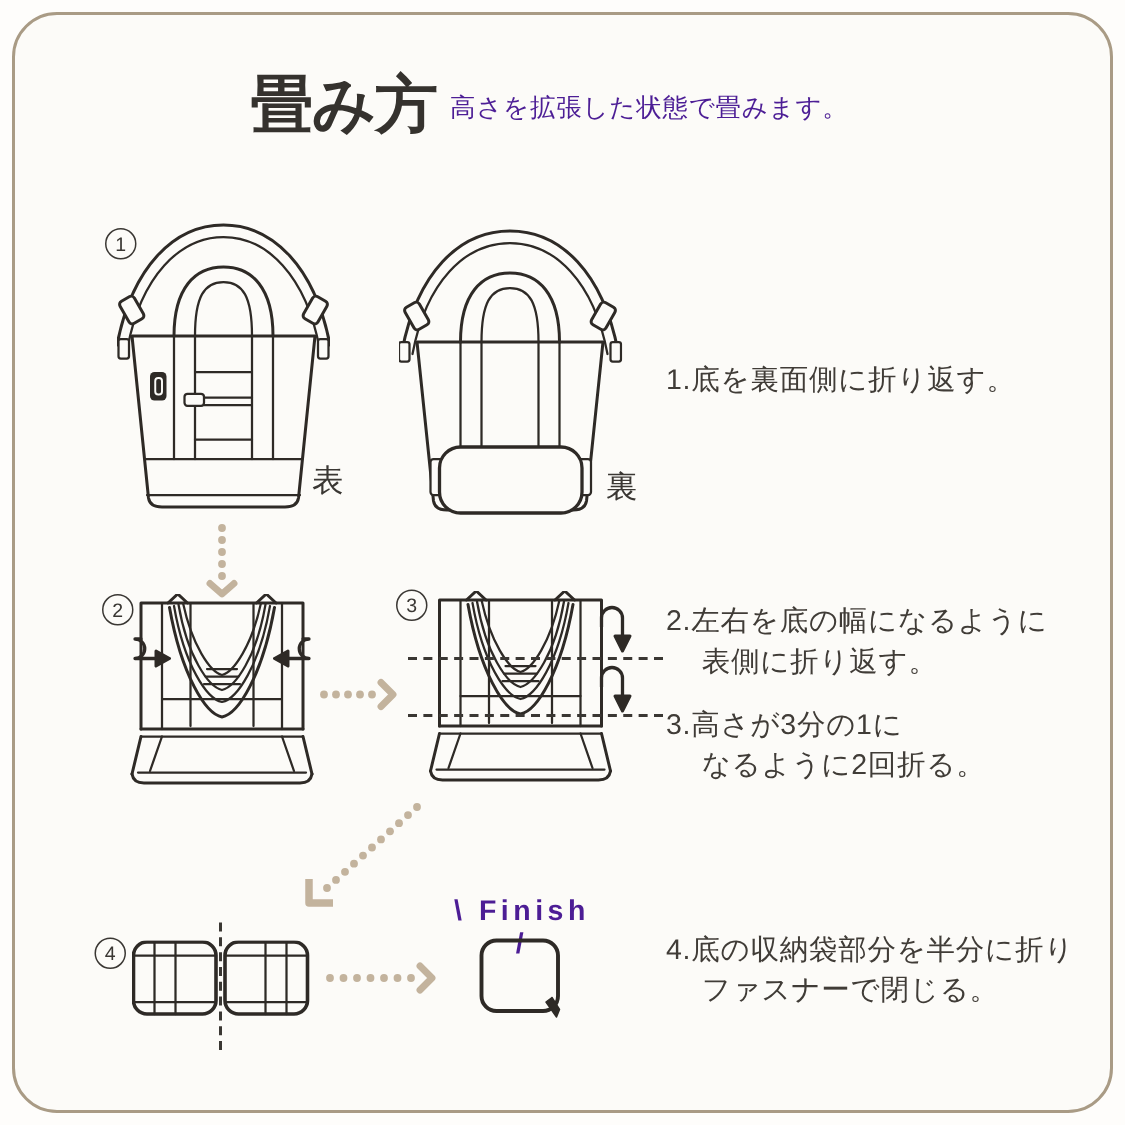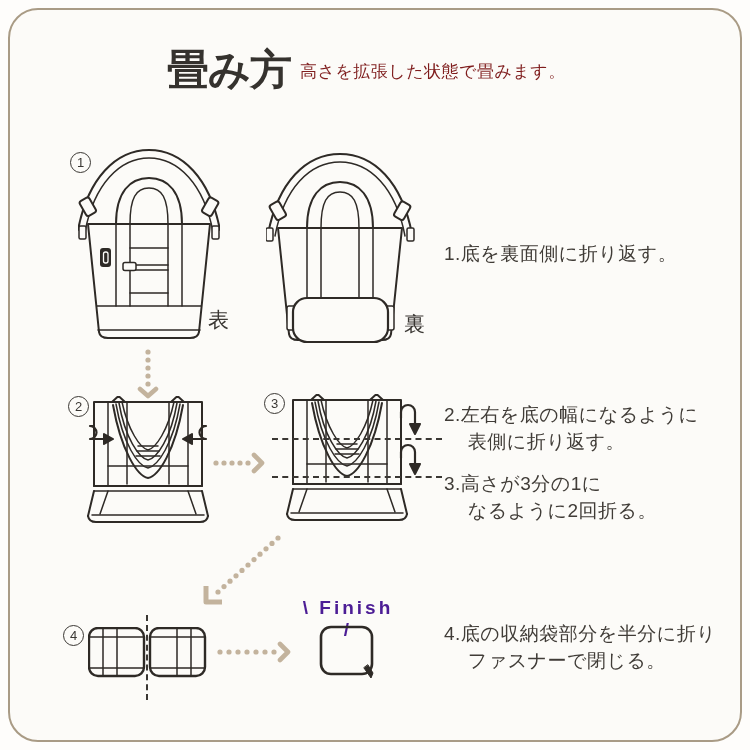--- a/index.html
+++ b/index.html
@@ -1,21 +1,21 @@
 <!DOCTYPE html>
 <html><head>
 <meta charset="utf-8">
 <style>
   html,body{margin:0;padding:0;background:#fefdfb;font-family:"Liberation Sans","DejaVu Sans",sans-serif;}
   #canvas{position:relative;width:750px;height:750px;background:#fefdfb;overflow:hidden;}
   .panel-border{position:absolute;left:8px;top:8px;right:8px;bottom:8px;border:2px solid #a99b85;border-radius:30px;background:#fcfbf8;}
   .abs{position:absolute;}
   
   .title{position:absolute;left:167px;top:42px;font-size:42px;font-weight:600;color:#35322e;letter-spacing:-1px;}
-  .subtitle{position:absolute;left:300px;top:60px;font-size:17px;font-weight:500;color:#7f1d1d;letter-spacing:0.5px;}
+  .subtitle{position:absolute;left:300px;top:60px;font-size:17px;font-weight:500;color:#4c1d95;letter-spacing:0.5px;}
   
   .circ{position:absolute;width:21px;height:21px;border:1.6px solid #3a3733;border-radius:50%;
         font-size:13px;color:#3a3733;display:flex;align-items:center;justify-content:center;box-sizing:border-box;}
   
   .side-label{position:absolute;font-size:21px;color:#3a3733;font-weight:500;}
   
   .inst{position:absolute;left:444px;margin:0;font-size:19px;line-height:27px;color:#403c37;
         letter-spacing:0.5px;white-space:pre-line;padding-left:1.25em;text-indent:-1.25em;width:300px;font-weight:500;}
   
   .finish{position:absolute;left:296px;top:597px;width:104px;text-align:center;font-size:19px;

